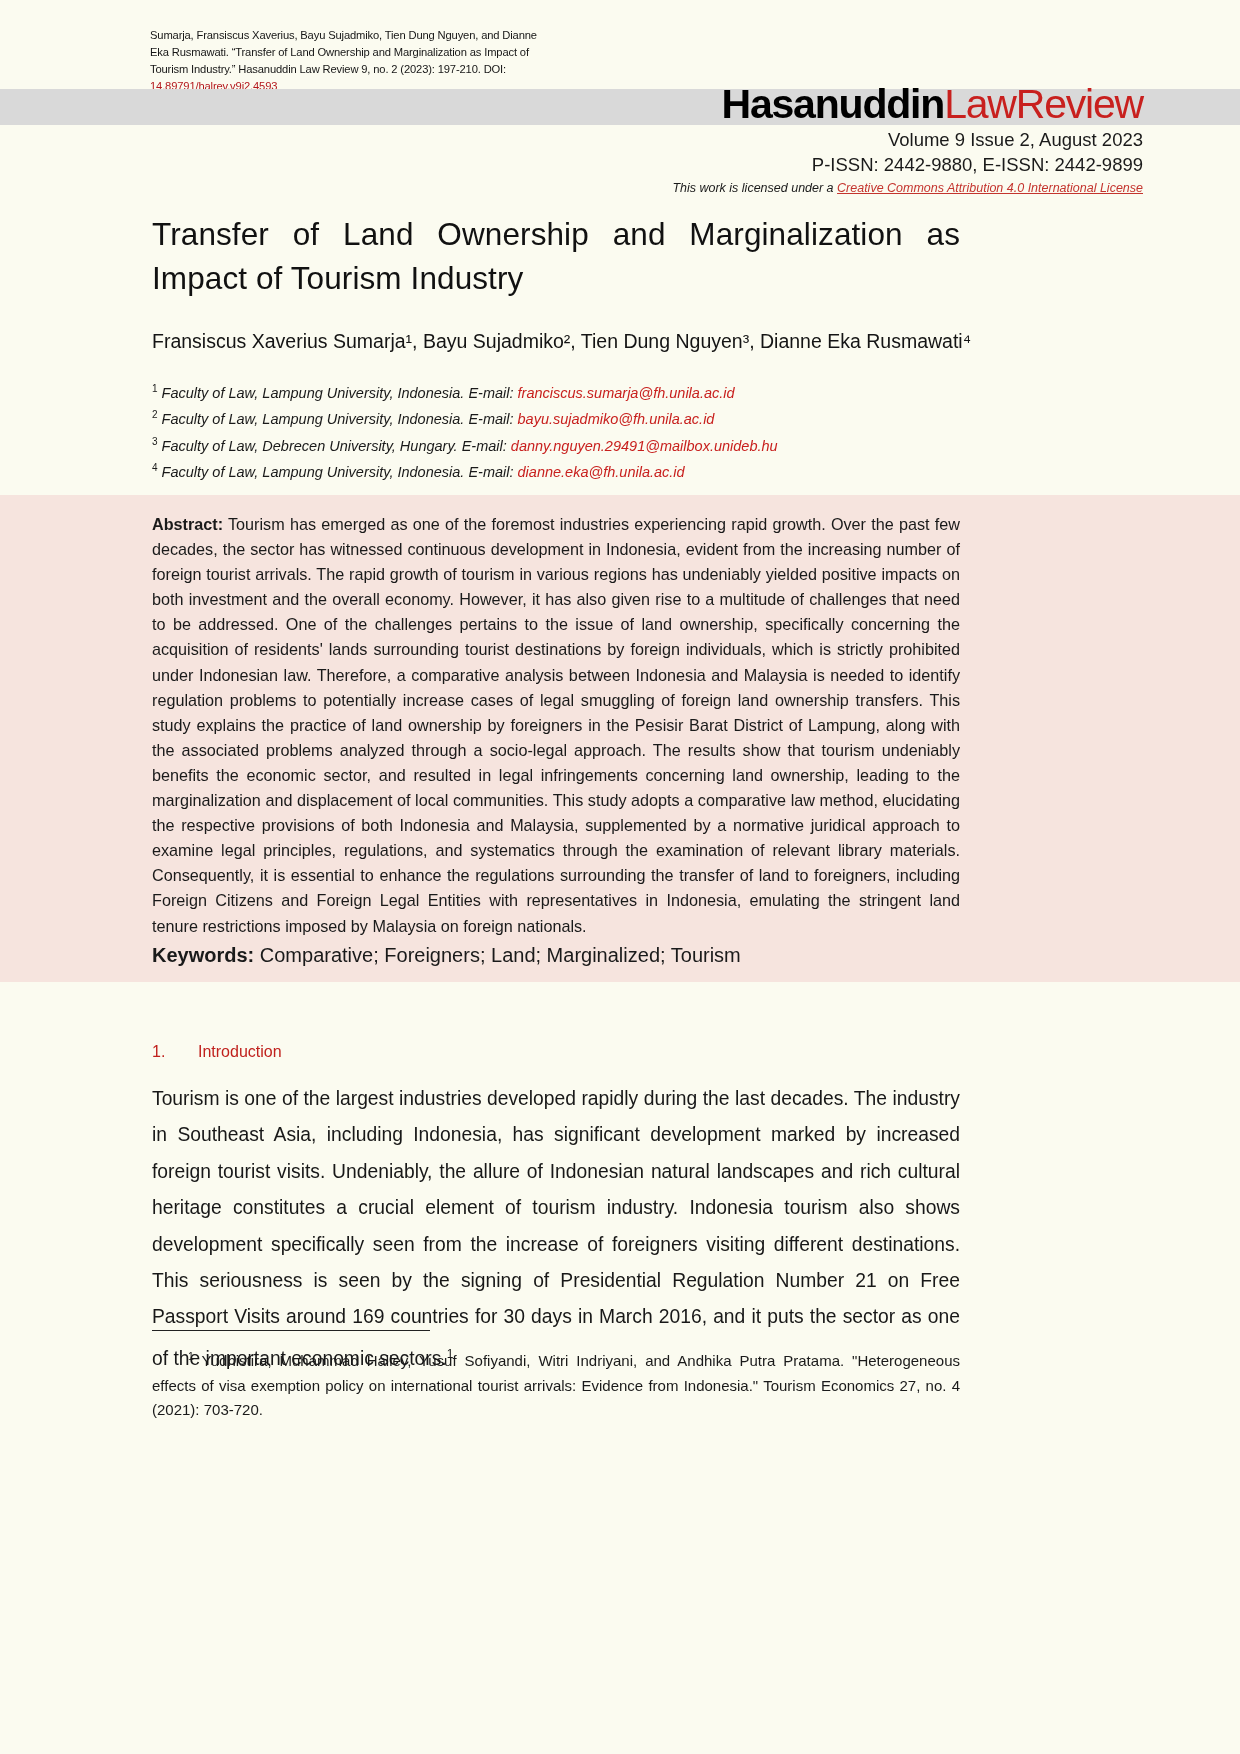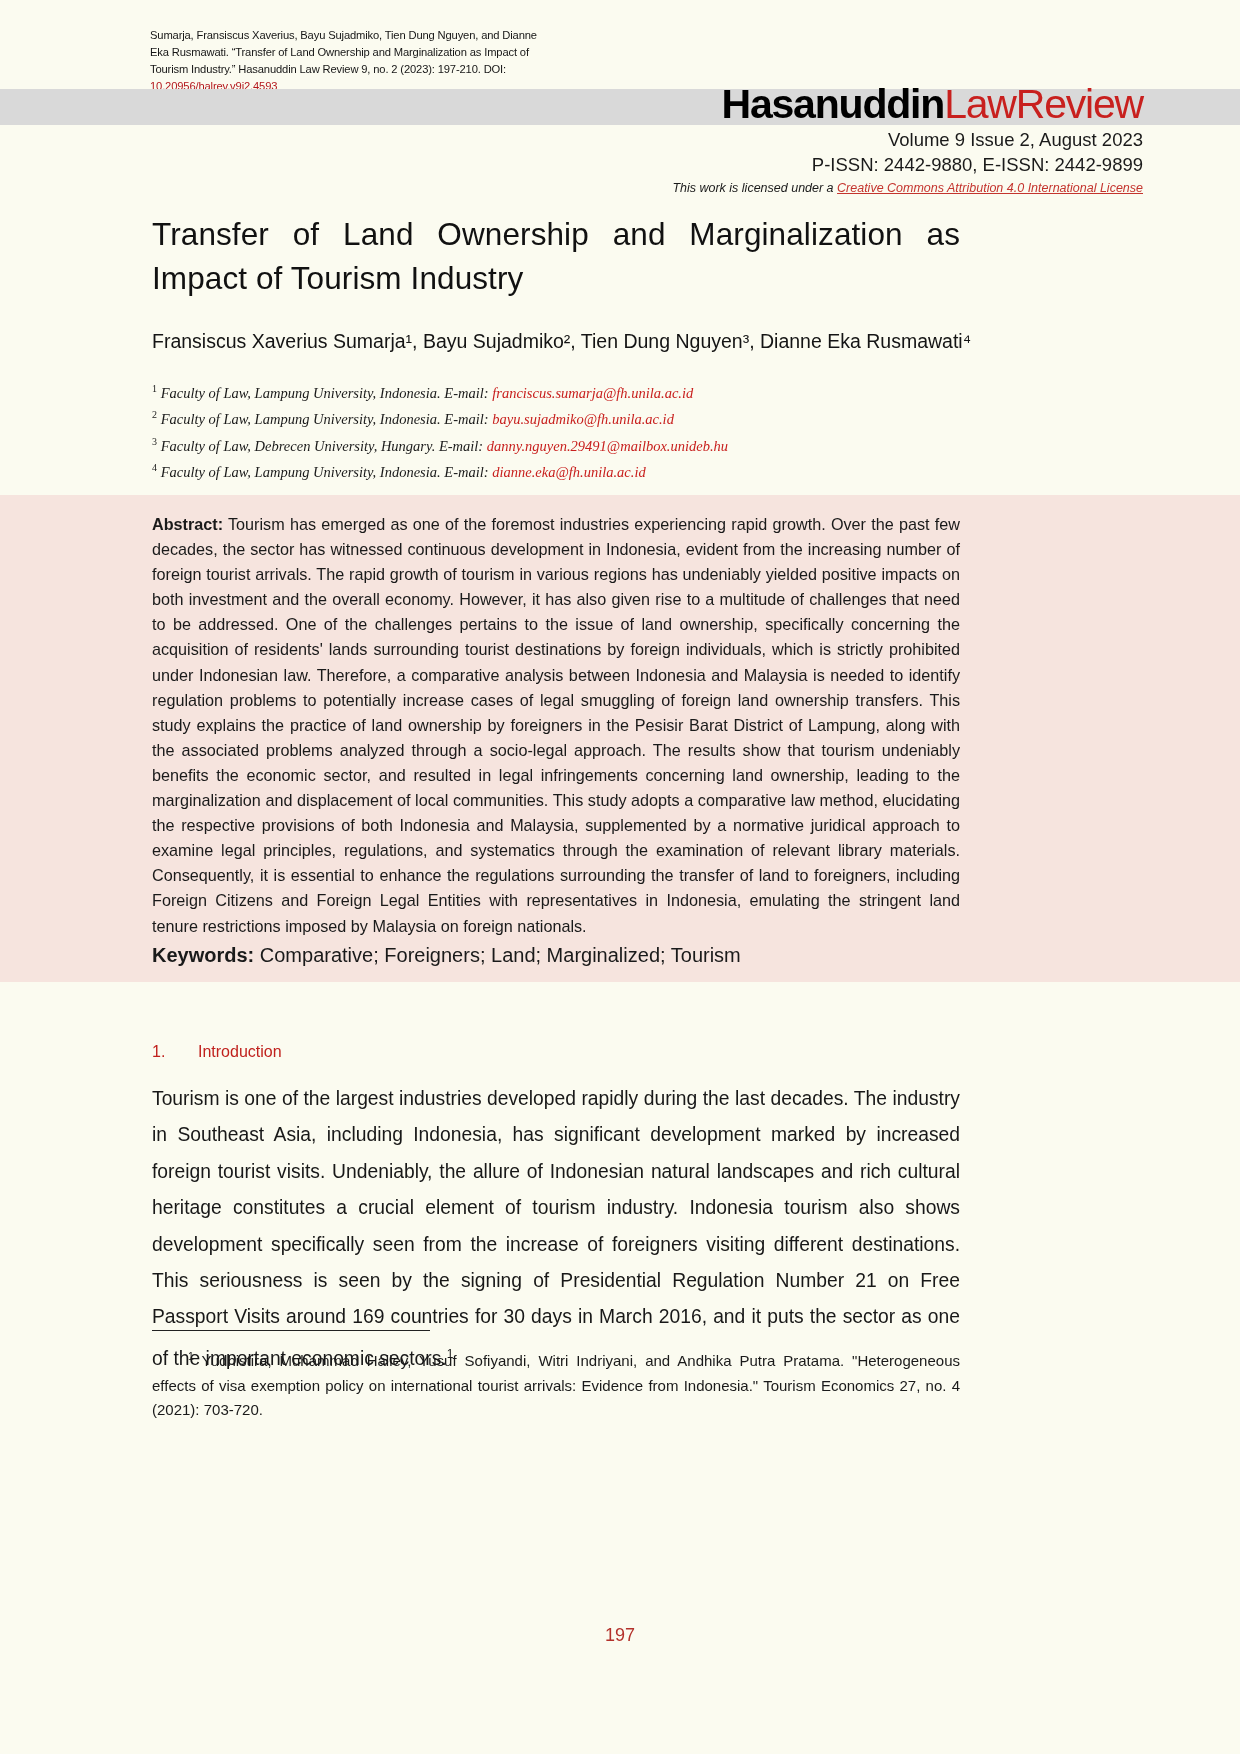--- a/index.html
+++ b/index.html
@@ -123,21 +123,21 @@
   .affiliations {
     position: absolute;
     left: 152px;
     top: 378px;
     width: 840px;
     font-size: 14.5px;
     line-height: 21.5px;
     font-style: italic;
     color: #1a1a1a;
   }
-  .affiliations .aff-row { white-space: nowrap; font-family: Liberation Serif, serif; }
+  .affiliations .aff-row { white-space: nowrap; }
   .affiliations sup { font-size: 10px; font-style: normal; }
   .affiliations .email {
     color: #c8201e;
     font-style: italic;
   }
 
   
   .abstract-band {
     position: absolute;
     left: 0;
@@ -233,21 +233,21 @@
 </style>
 </head>
 <body>
 
 <div class="page">
 
   <div class="citation">
     <span>Sumarja, Fransiscus Xaverius, Bayu Sujadmiko, Tien Dung Nguyen, and</span>
     <span>Dianne Eka Rusmawati. “Transfer of Land Ownership and Marginalization</span>
     <span>as Impact of Tourism Industry.” </span><span class="cit-italic">Hasanuddin Law Review</span><span> 9, no. 2 (2023):</span>
-    <span>197-210. DOI: </span><span class="doi-link">10.20956/halrev.v9i2.4593</span>
+    <span>197-210. DOI: </span><span class="doi-link">14.89791/halrev.v9i2.4593</span>
   </div>
 
   <div class="masthead-band"></div>
 
   <div class="masthead">
     <span class="mh-dark">Hasanuddin</span><span class="mh-red">LawReview</span>
   </div>
 
   <div class="journal-meta">
     <div class="jm-line">Volume 9 Issue 2, August 2023</div>
@@ -296,15 +296,14 @@
 
   <div class="intro-body">
     <span>Tourism is one of the largest industries developed rapidly during the last decades. The industry in Southeast Asia, including Indonesia, has significant development marked by increased foreign tourist visits. Undeniably, the allure of Indonesian natural landscapes and rich cultural heritage constitutes a crucial element of tourism industry. Indonesia tourism also shows development specifically seen from the increase of foreigners visiting different destinations. This seriousness is seen by the signing of Presidential Regulation Number 21 on Free Passport Visits around 169 countries for 30 days in March 2016, and it puts the sector as one of the important economic sectors.</span><sup>1</sup>
   </div>
 
   <div class="footnote-rule"></div>
   <div class="footnote">
     <span class="fn-indent"></span><sup>1</sup><span> Yudhistira, Muhammad Halley, Yusuf Sofiyandi, Witri Indriyani, and Andhika Putra Pratama. "Heterogeneous effects of visa exemption policy on international tourist arrivals: Evidence from Indonesia." </span><span class="it">Tourism Economics</span><span> 27, no. 4 (2021): 703-720.</span>
   </div>
 
-  <div class="page-number">197</div>
 
 </div>
 
 </body></html>

